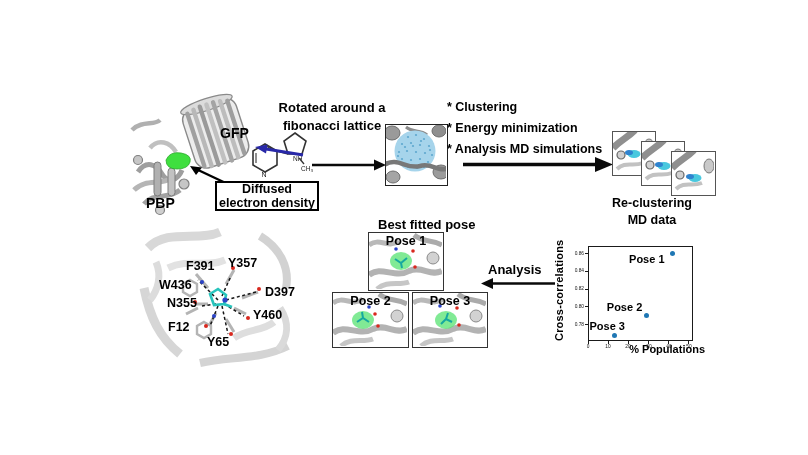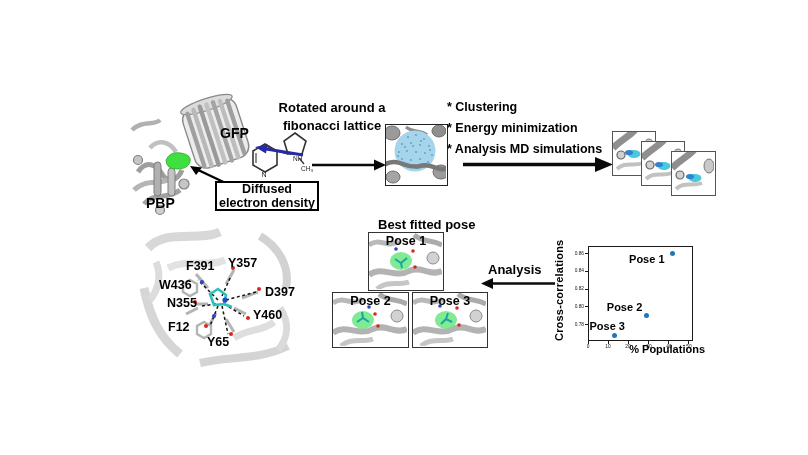--- a/index.html
+++ b/index.html
@@ -178,20 +178,24 @@
   <div class="mdbox" style="left:671px;top:151px;width:45px;height:45px;">
     <svg width="42" height="42" viewBox="0 0 42 42">
       <path d="M0,16 C8,8 14,6 22,-2" fill="none" stroke="#8f8f8f" stroke-width="7"></path>
       <circle cx="8" cy="23" r="4" fill="#d0d0d0" stroke="#666" stroke-width="1.2"></circle>
       <path d="M4,37 C12,29 20,35 30,31" fill="none" stroke="#c2c2c2" stroke-width="4"></path>
       <ellipse cx="37" cy="14" rx="5" ry="7" fill="#c9c9c9" stroke="#777" stroke-width="1"></ellipse>
       <ellipse cx="23" cy="26" rx="6.5" ry="4" fill="#49c8de"></ellipse>
       <ellipse cx="18" cy="24.5" rx="4" ry="2.6" fill="#2f83cf"></ellipse>
     </svg>
   </div>
+  <div class="lbl caption" style="left:600px;top:195px;width:104px;font-size:12.5px;line-height:16.5px;">
+    <div>Re-clustering</div>
+    <div>MD data</div>
+  </div>
 
   <div class="chart-wrap">
     <div class="ylabel">Cross-correlations</div>
     <div class="plot-inner">
         <div class="tickmark" style="left: -0.5px; top: 95px; width: 1px; height: 3px;"></div>
         <div class="tick-label tick-x" style="left: 0px; top: 98px;">0</div>
         <div class="tickmark" style="left: 19.6923px; top: 95px; width: 1px; height: 3px;"></div>
         <div class="tick-label tick-x" style="left: 20.1923px; top: 98px;">10</div>
         <div class="tickmark" style="left: 39.8846px; top: 95px; width: 1px; height: 3px;"></div>
         <div class="tick-label tick-x" style="left: 40.3846px; top: 98px;">20</div>

